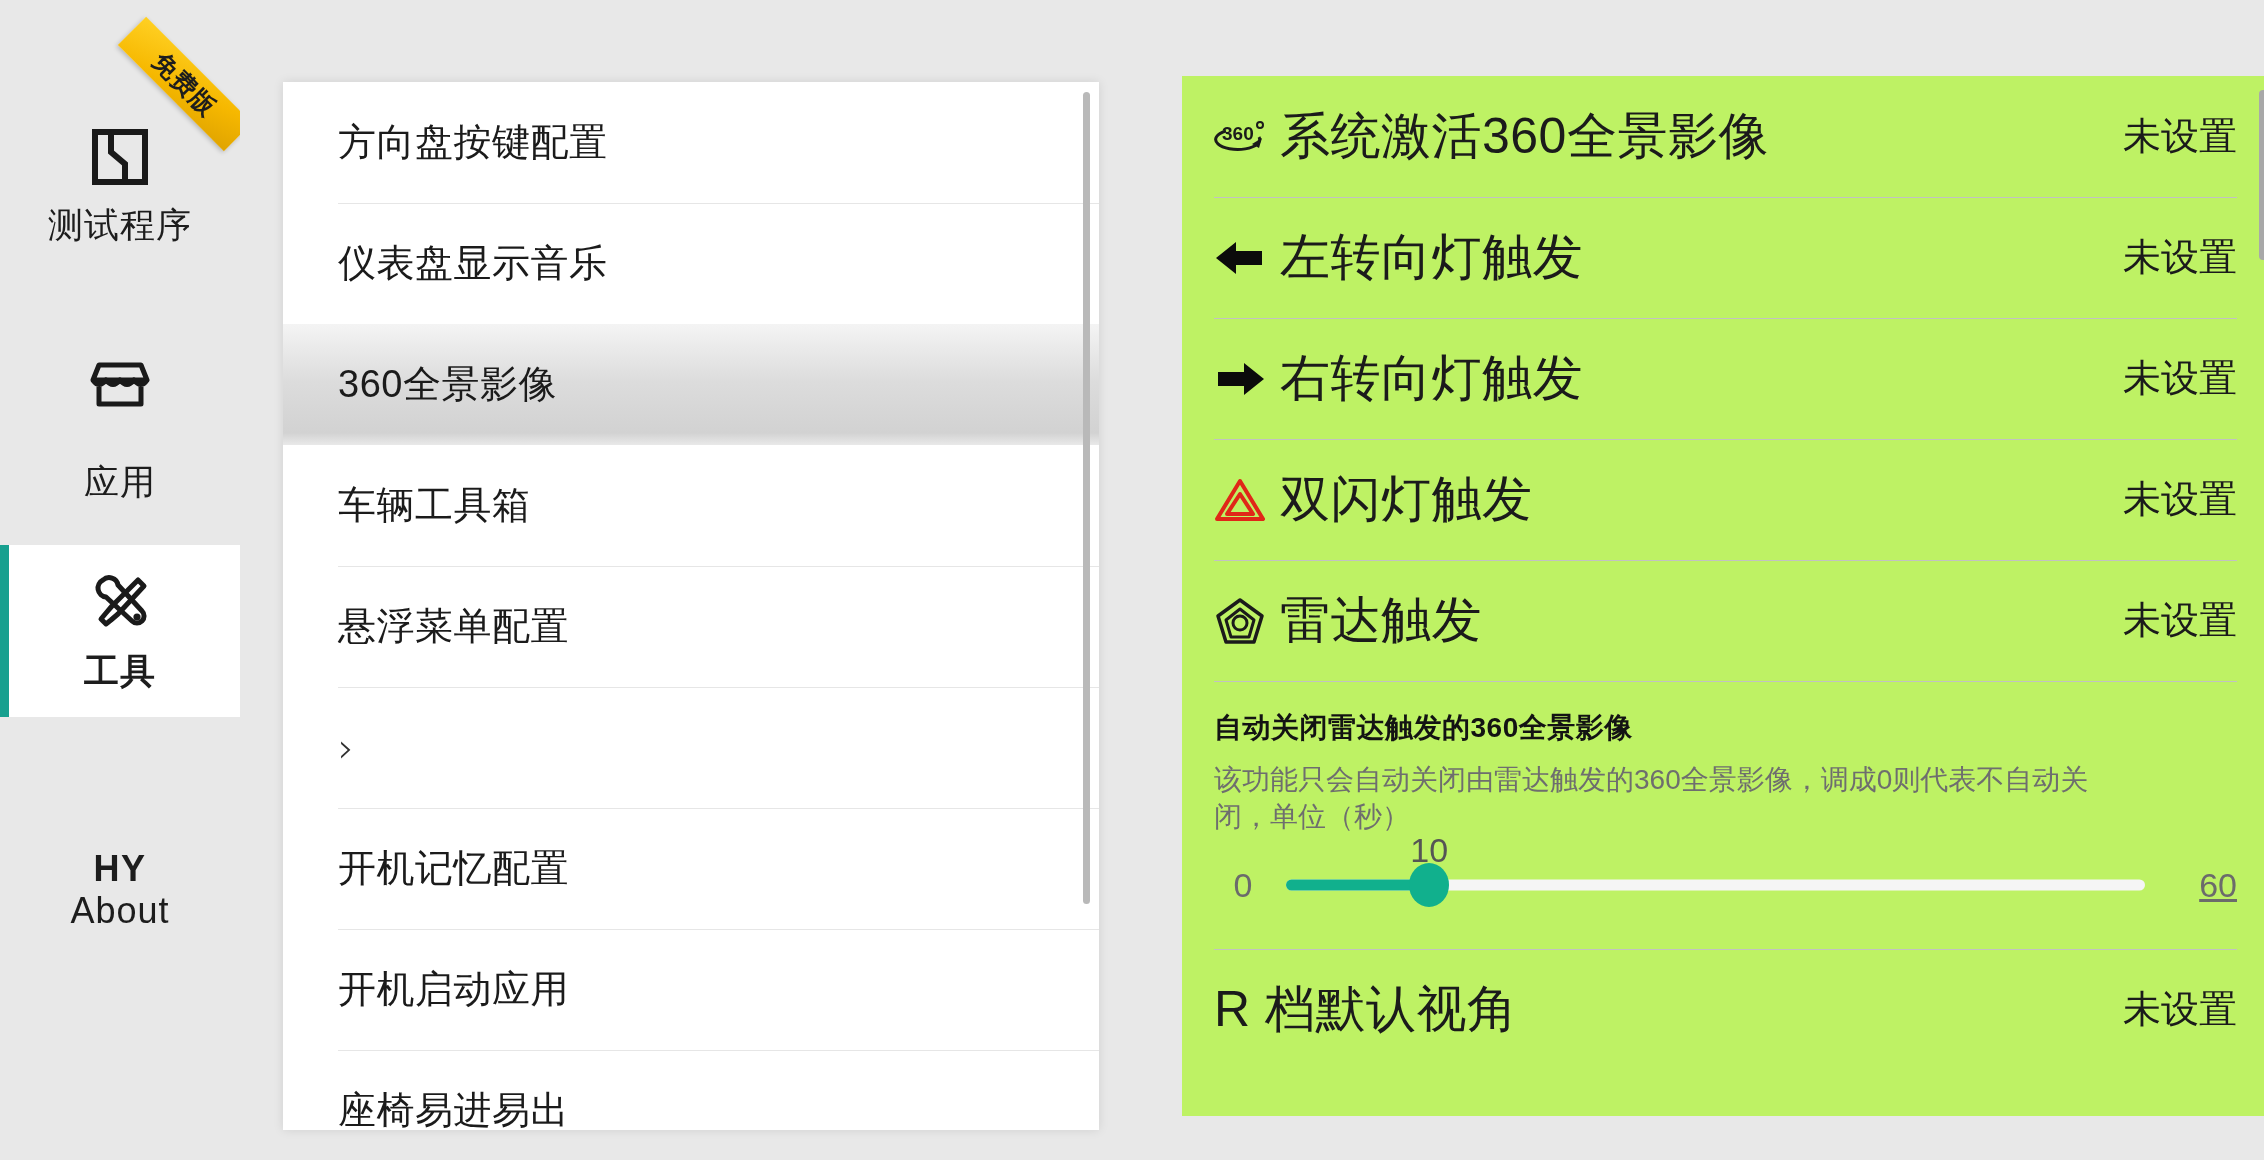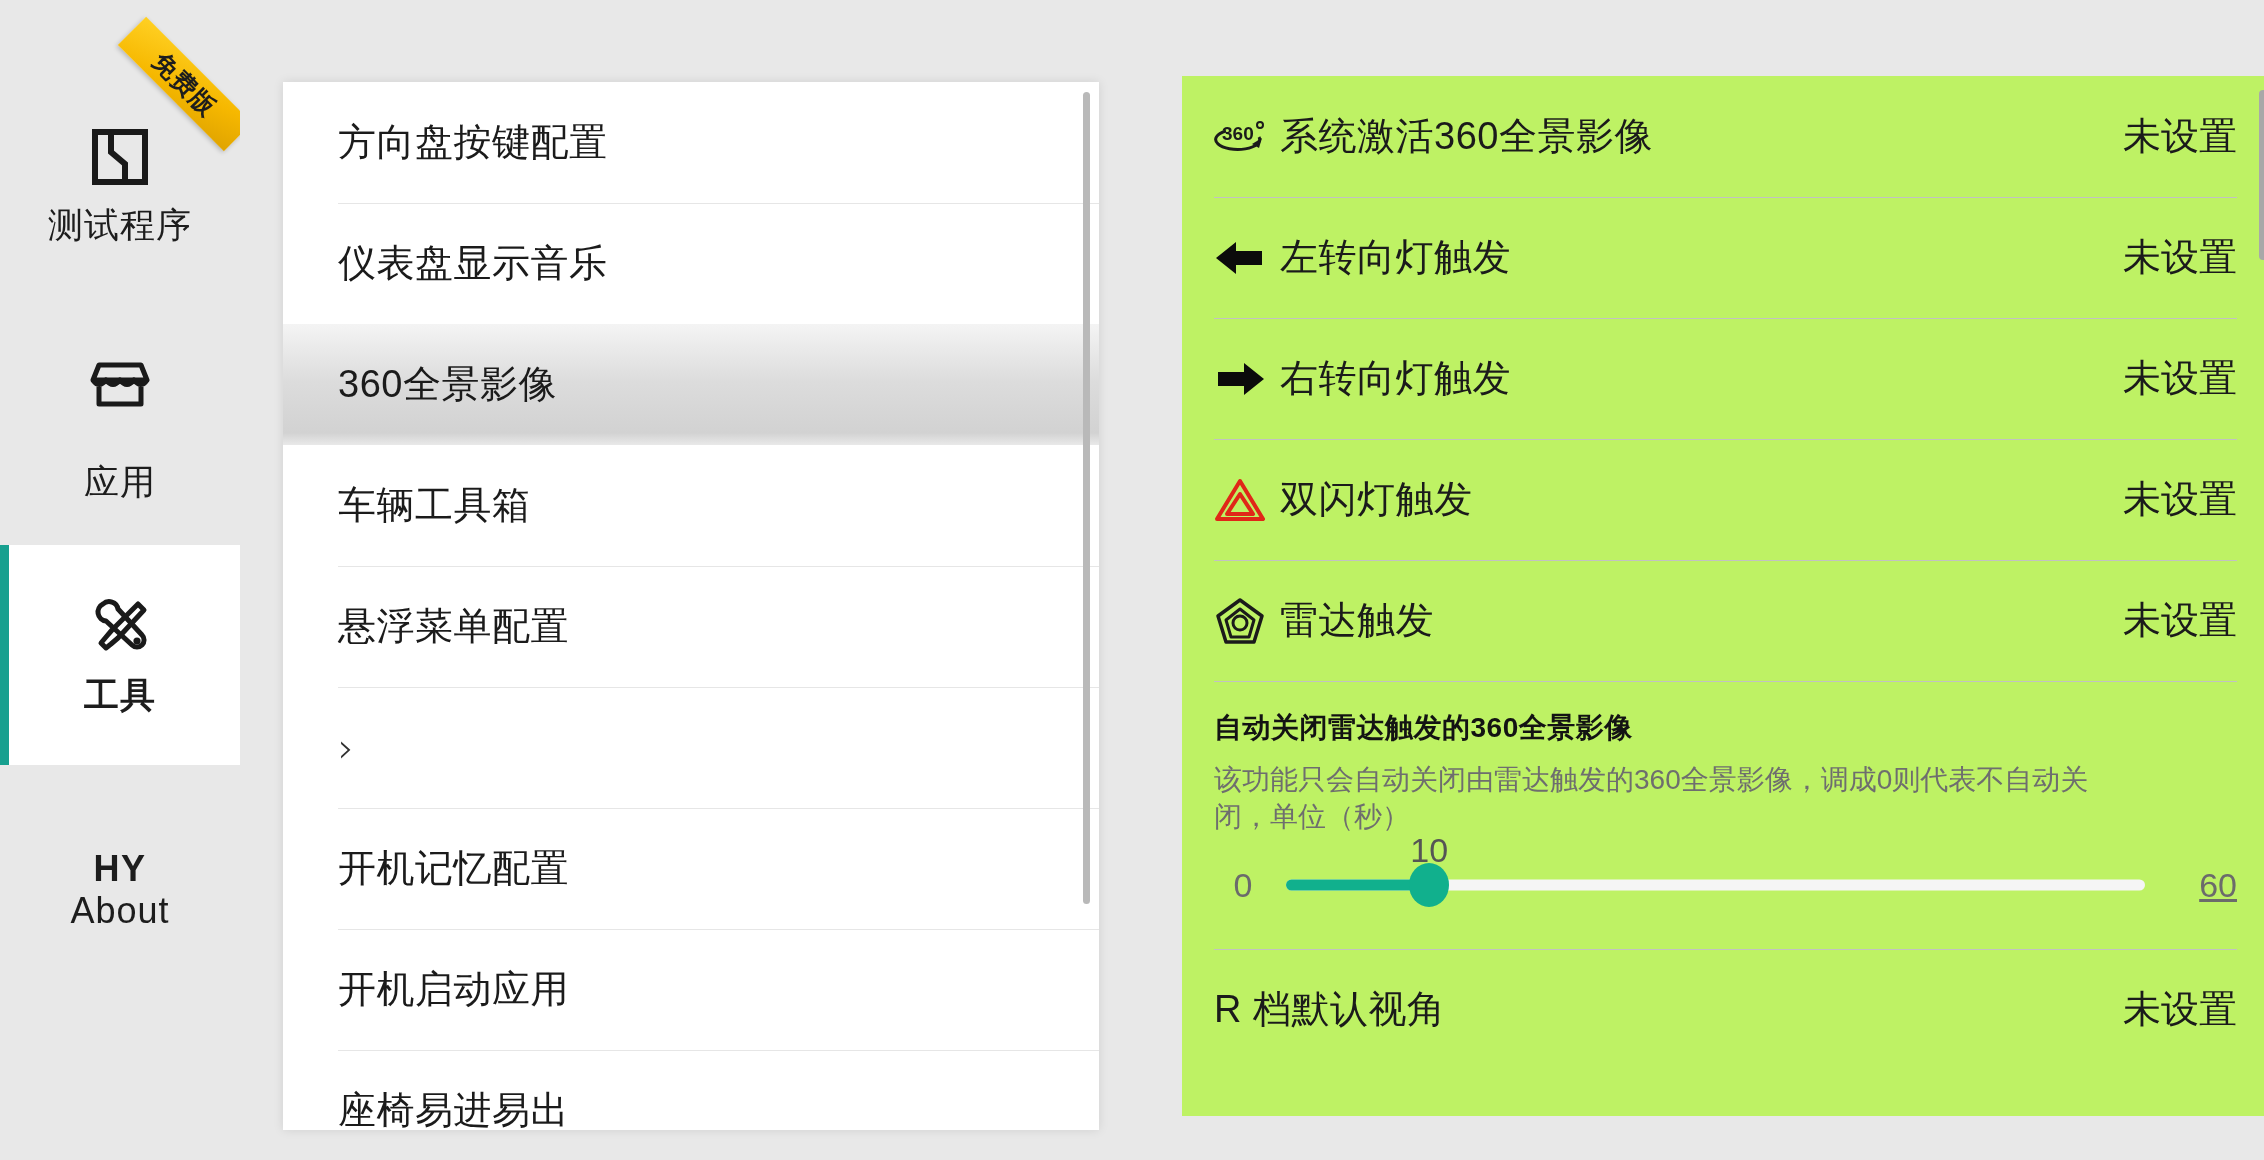--- a/index.html
+++ b/index.html
@@ -20,21 +20,21 @@
     position: absolute; left: 0; width: 240px;
     display: flex; flex-direction: column; align-items: center; justify-content: center;
   }
   .nav-item .nav-icon { display: block; }
   .nav-item .nav-label {
     font-size: 35px; color: #1d1d1d; margin-top: 14px;
     letter-spacing: 1px; line-height: 1.1; white-space: nowrap;
   }
   #nav-test   { top: 110px;  height: 150px; }
   #nav-apps   { top: 355px;  height: 150px; gap: 35px; }
-  #nav-tools  { top: 545px;  height: 220px; background: #ffffff; }
+  #nav-tools  { top: 545px;  height: 172px; background: #ffffff; }
   #nav-tools .nav-label { font-weight: bold; }
   #nav-tools::before {
     content: ""; position: absolute; left: 0; top: 0; width: 9px; height: 100%;
     background: #17a08f;
   }
   #nav-about {
     top: 830px; height: 120px; gap: 0;
   }
   #nav-about .hy {
     font-size: 36px; font-weight: bold; color: #1d1d1d; letter-spacing: 1.5px;
@@ -109,21 +109,21 @@
   }
   .detail-row + .detail-row::before,
   .slider-block::before, .detail-row.after-slider::before {
     content: ""; position: absolute; left: 0; right: 0; top: 0;
     height: 1px; background: #c2c2c2;
   }
   .detail-row .d-icon {
     width: 66px; flex: 0 0 66px; display: flex; align-items: center; justify-content: flex-start;
   }
   .detail-row .d-label {
-    font-size: 38px; color: #1b1b1b; letter-spacing: 0.5px; white-space: nowrap;
+    font-size: 50px; color: #1b1b1b; letter-spacing: 0.5px; white-space: nowrap;
   }
   .detail-row .d-value {
     margin-left: auto; font-size: 38px; color: #1b1b1b; white-space: nowrap;
   }
   .detail-row.no-icon .d-label { margin-left: 0; }
   .ico-hazard { display: inline-block; }
   .ico-radar { display: inline-block; }
 
   
   .slider-block {

